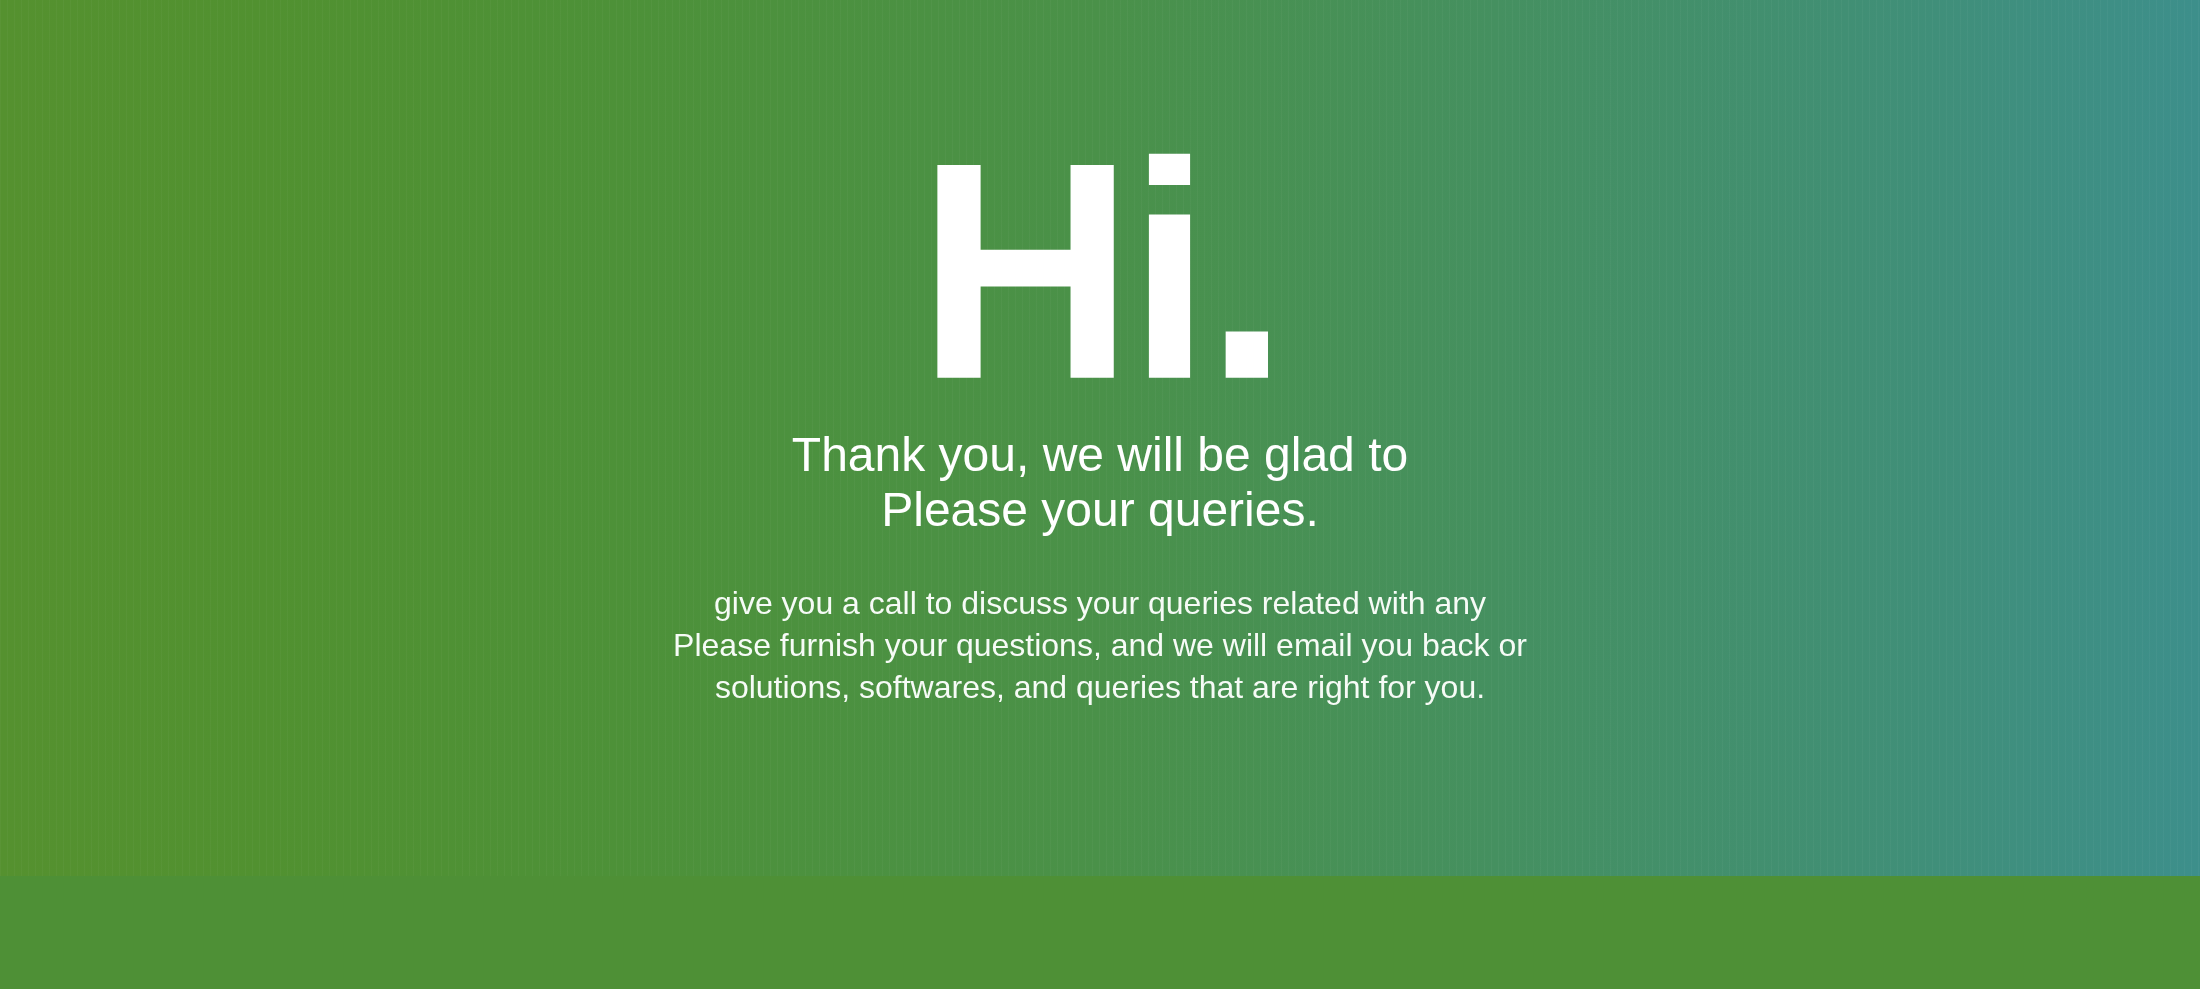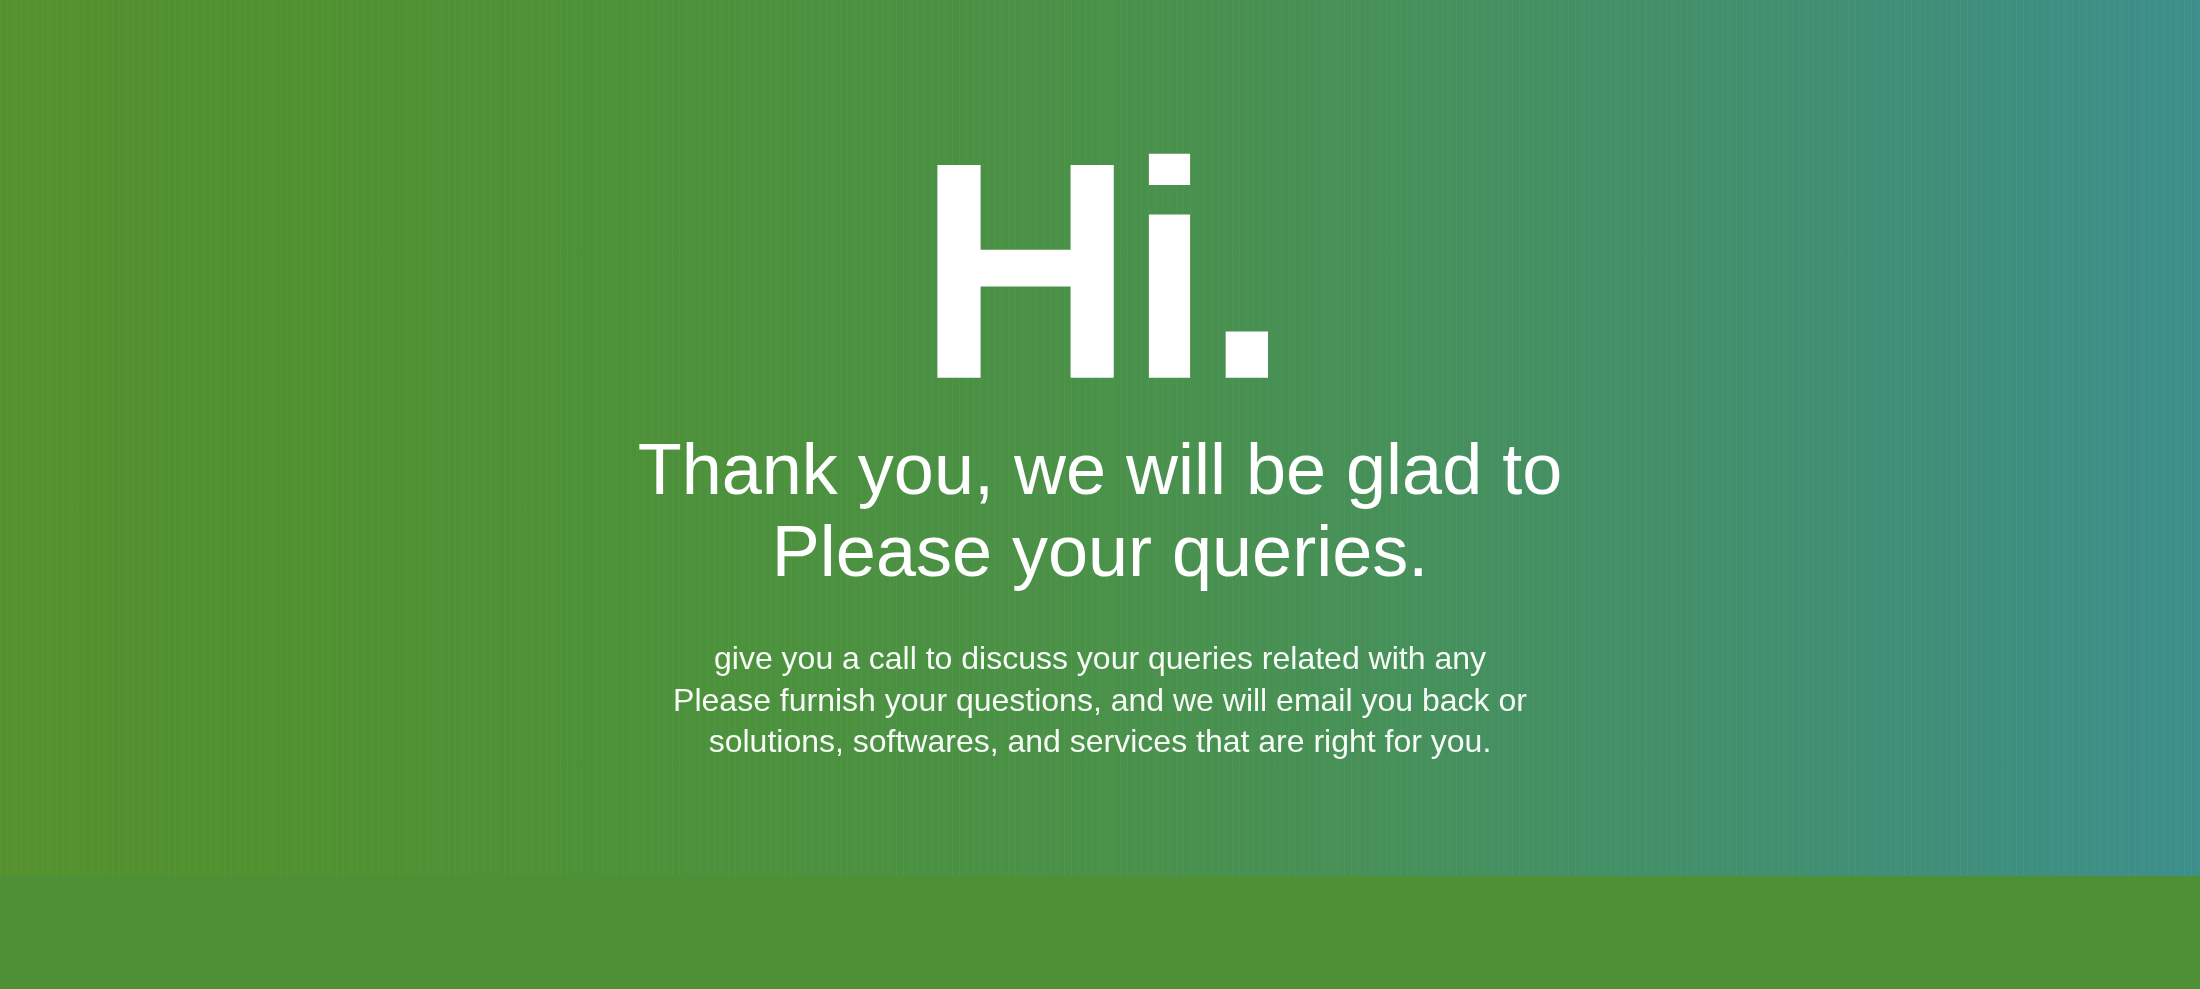--- a/index.html
+++ b/index.html
@@ -68,21 +68,21 @@
     letter-spacing: -6px;
     color: #ffffff;
     display: block;
     transform: scaleY(1.03);
     transform-origin: top center;
   }
 
   #hero-headline {
     margin-top: 44px;
     font-family: "Liberation Sans", sans-serif;
-    font-size: 72px;
+    font-size: 48px;
     font-weight: 300;
     line-height: 1.14;
     letter-spacing: 0px;
     color: #ffffff;
   }
 
   #hero-headline .headline-line {
     display: block;
     white-space: nowrap;
   }
@@ -114,17 +114,17 @@
     <h1 id="hero-greeting">Hi.</h1>
 
     <h2 id="hero-headline">
       <span class="headline-line">Thank you, we will be glad to</span>
       <span class="headline-line">Please your queries.</span>
     </h2>
 
     <p id="hero-paragraph">
       <span class="para-line">give you a call to discuss your queries related with any</span>
       <span class="para-line">Please furnish your questions, and we will email you back or</span>
-      <span class="para-line">solutions, softwares, and services that are right for you.</span>
+      <span class="para-line">solutions, softwares, and queries that are right for you.</span>
     </p>
 
   </div>
 </div>
 
 </body></html>

